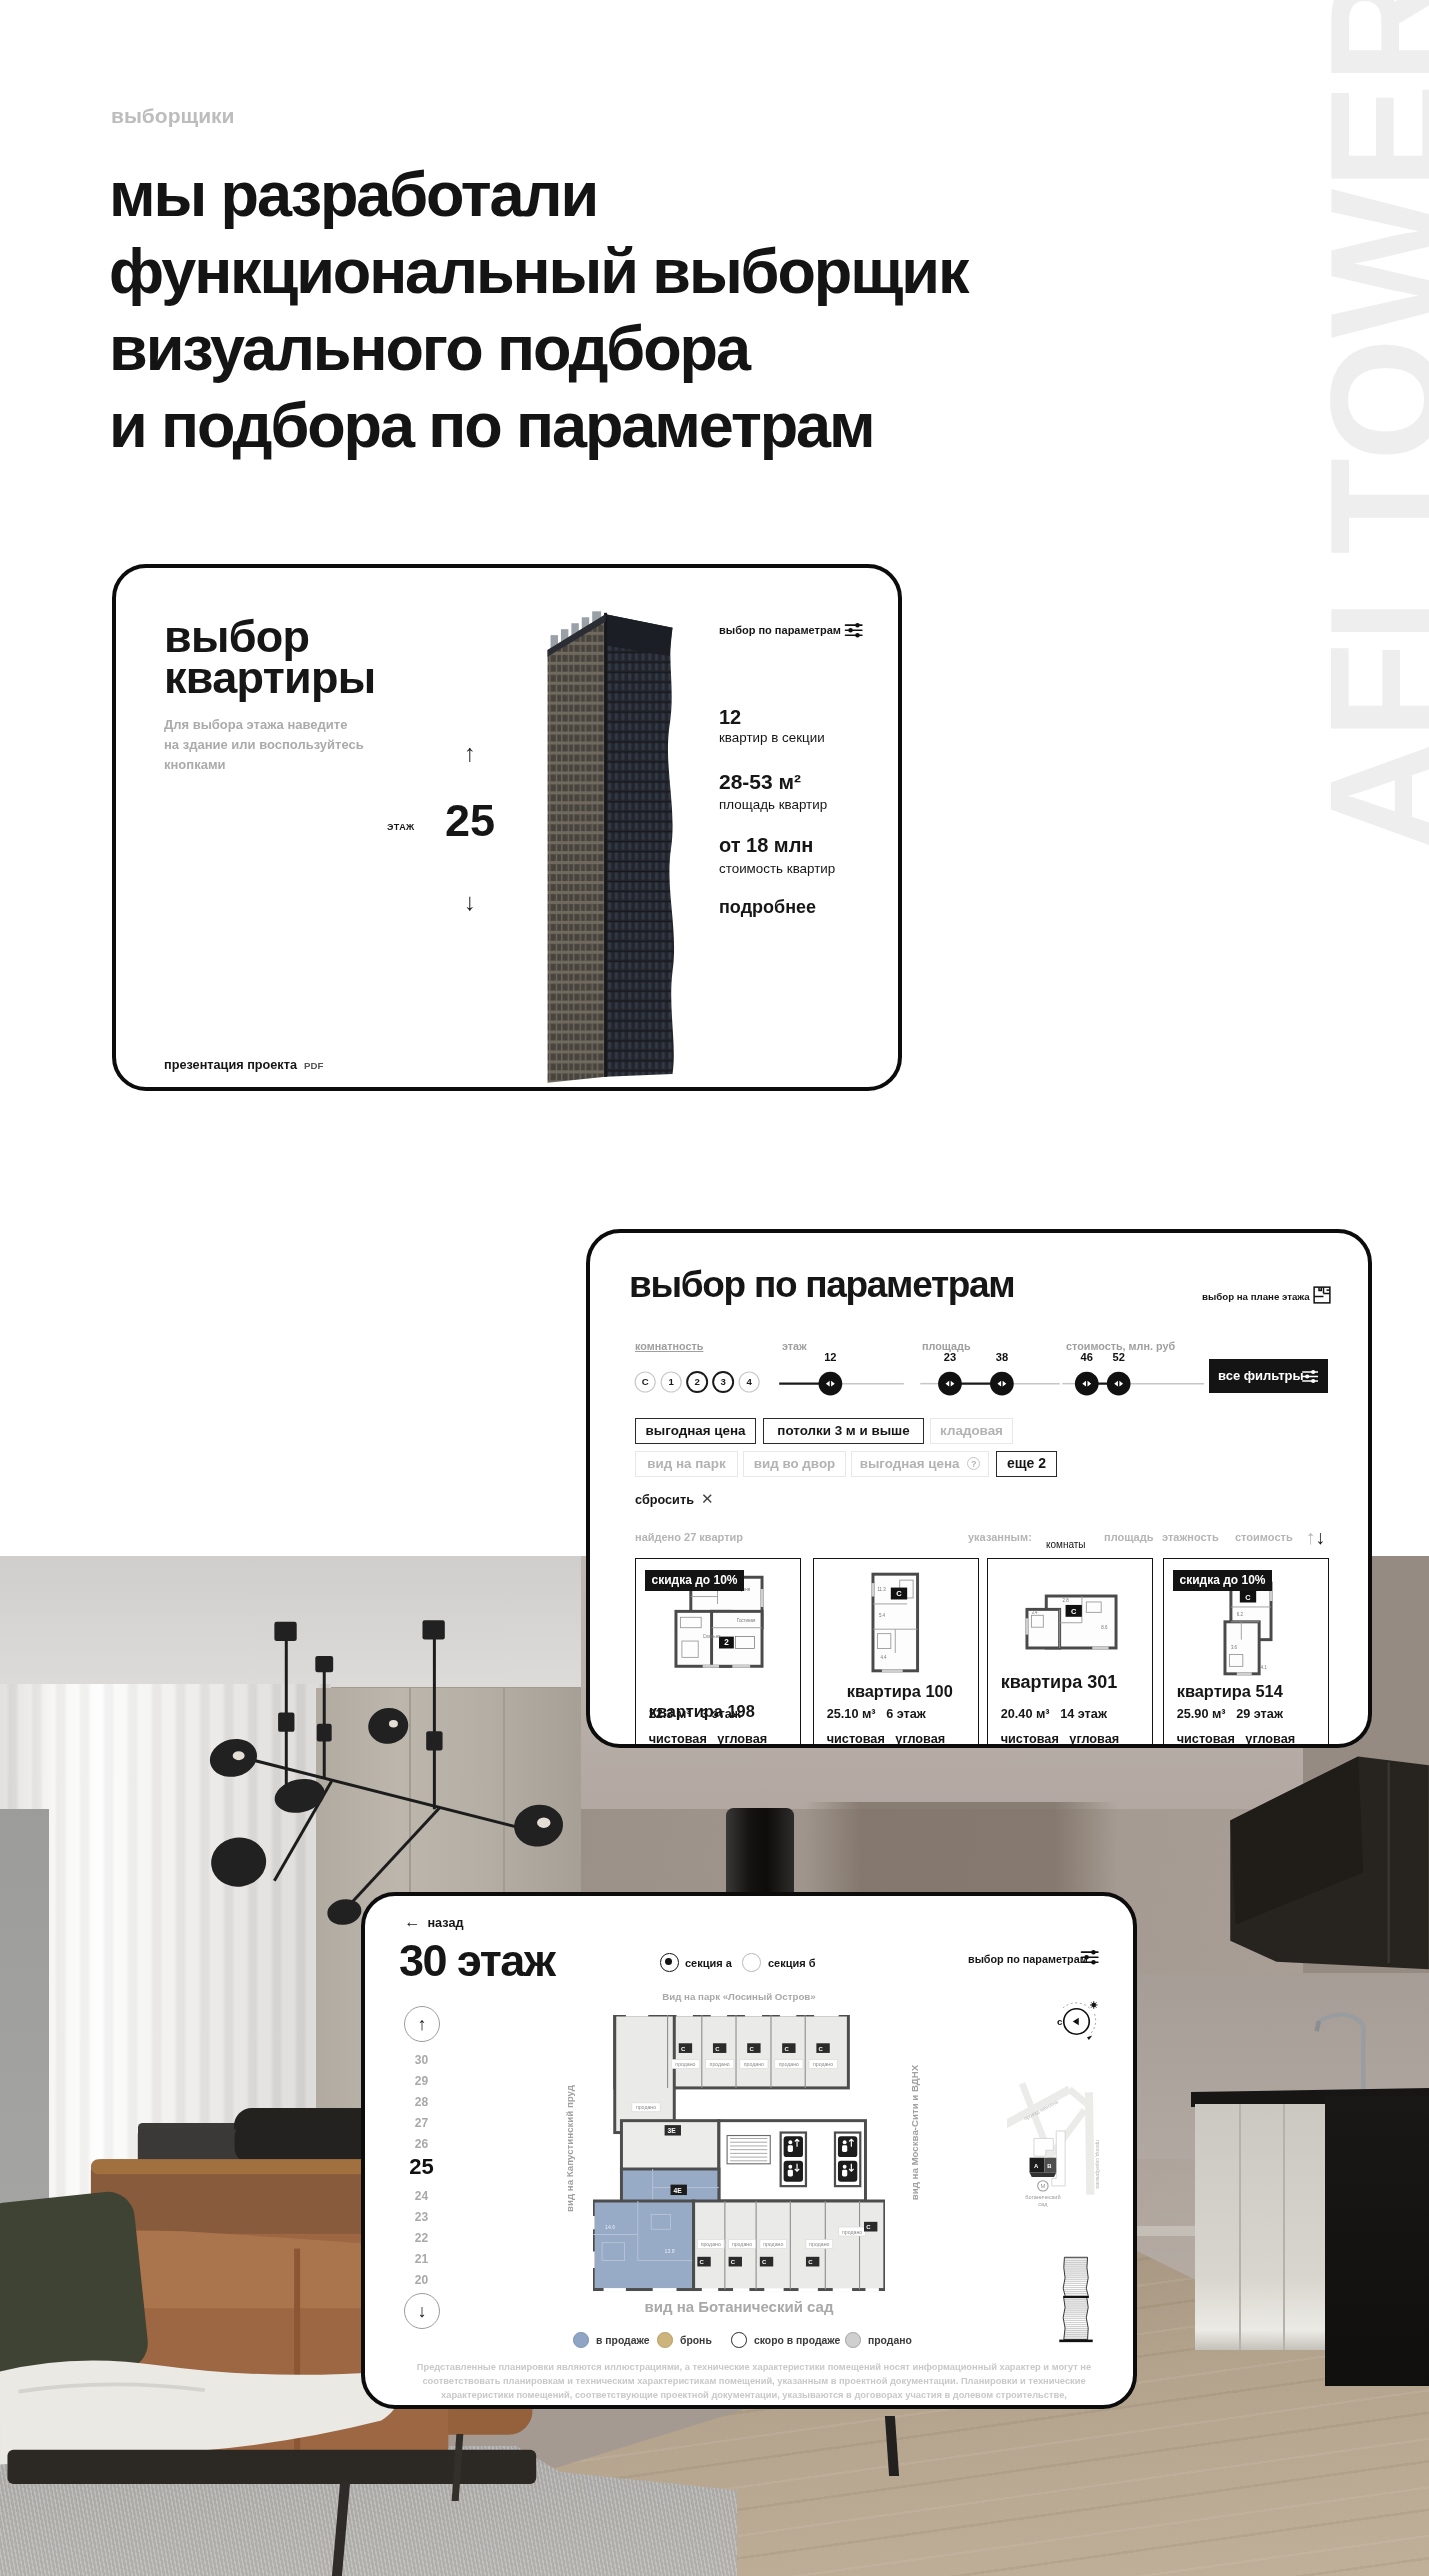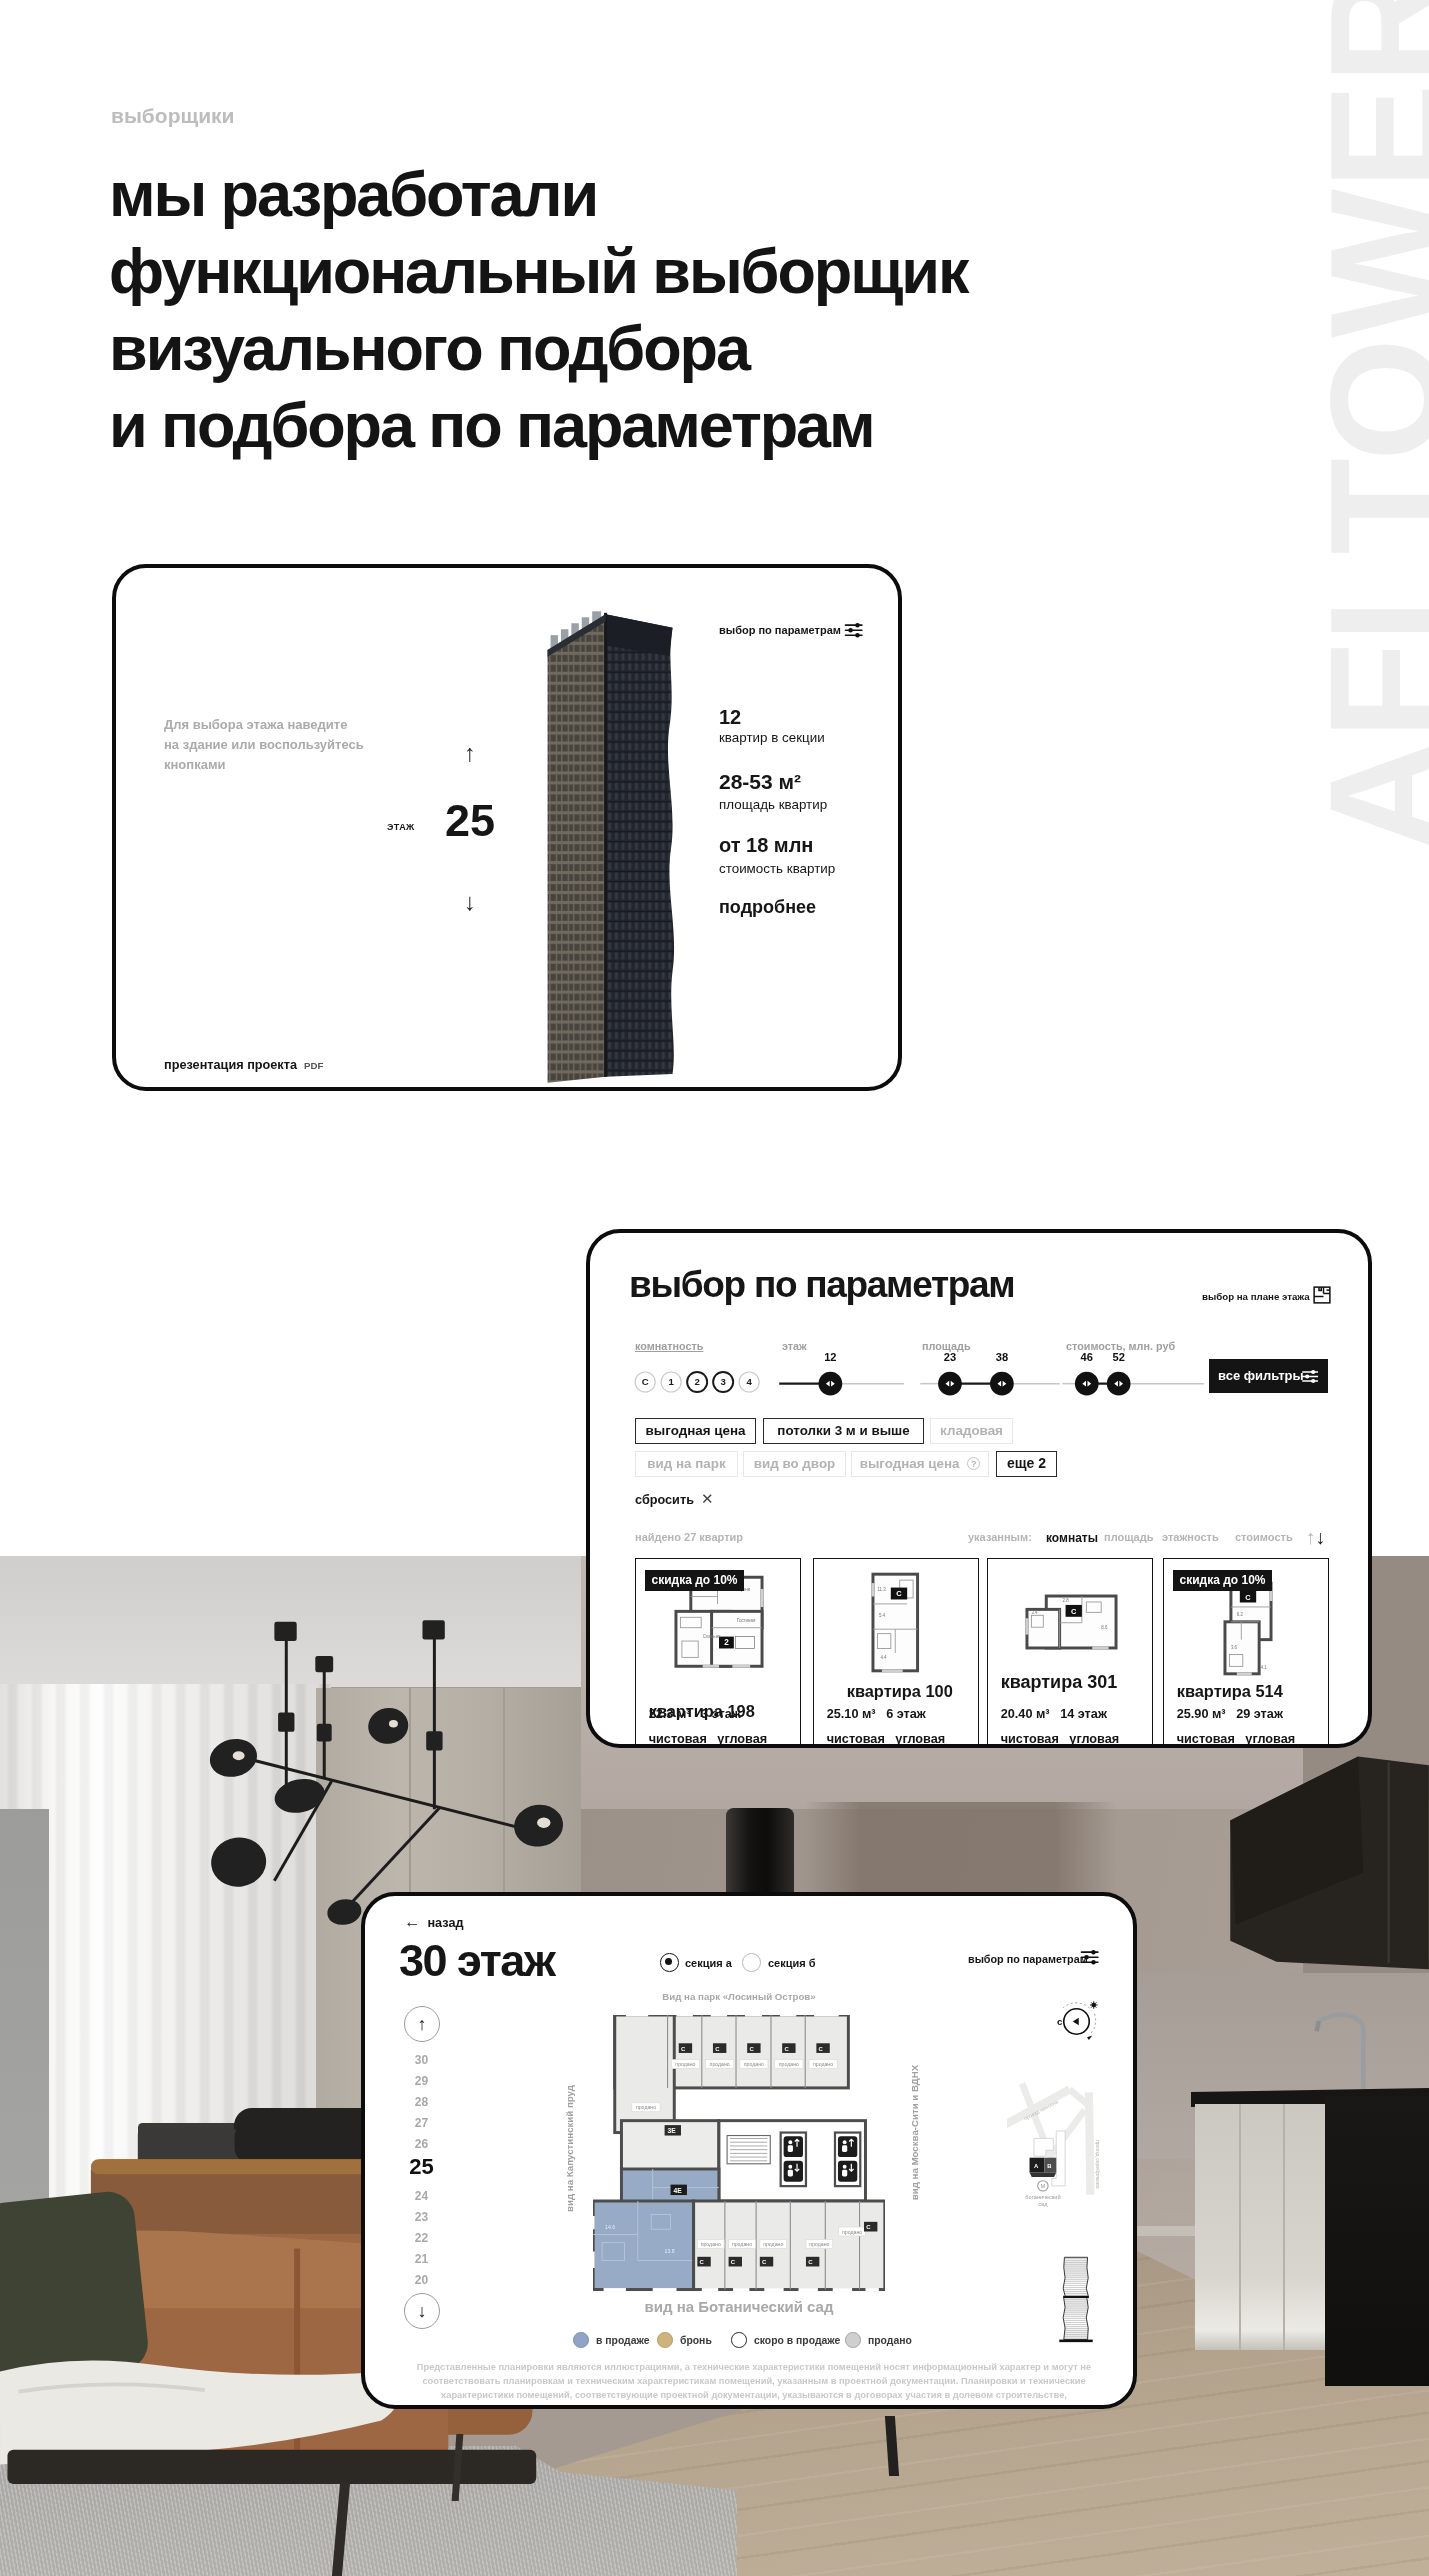--- a/index.html
+++ b/index.html
@@ -129,20 +129,21 @@
     <rect x="10" y="440" width="710" height="46" rx="8" fill="#2c2824"></rect>
   </svg>
 
   <div class="abs" style="left:454px; top:878px; width:6.7px; height:67px; background:#33302c; transform:skewX(-4deg);"></div>
   <div class="abs" style="left:336px; top:926px; width:9.7px; height:95px; background:#2e2b28; transform:skewX(-5deg);"></div>
   <div class="abs" style="left:887px; top:860px; width:10.4px; height:60px; background:#232120; transform:skewX(4deg);"></div>
 </div>
 
 <div class="card" id="card1" style="left:112px; top:564px; width:790px; height:527px;">
 
+  <div class="abs" style="left:48px; top:48px; font-weight:bold; font-size:45px; line-height:41px; letter-spacing:-0.7px;">выбор<br>квартиры</div>
 
   <div class="abs" style="left:48px; top:147px; font-weight:bold; font-size:13px; line-height:20px; color:#ababab;">Для выбора этажа наведите<br>на здание или воспользуйтесь<br>кнопками</div>
 
   <div class="abs" style="left:348px; top:171px; font-size:24px; color:#222; font-weight:normal;">↑</div>
 
   <div class="abs" style="left:271px; top:254px; font-weight:bold; font-size:9px; letter-spacing:0.4px;">ЭТАЖ</div>
 
   <div class="abs" style="left:329px; top:227px; font-weight:bold; font-size:45px;">25</div>
 
   <div class="abs" style="left:348px; top:320px; font-size:24px; color:#222;">↓</div>
@@ -299,21 +300,21 @@
 
   <div class="abs" style="left:261px; top:218px; width:138px; height:26px; border:0.7px solid #e8e8e8; font-weight:bold; font-size:13.4px; line-height:24.6px; text-align:center; color:#b3b3b3;">выгодная цена&nbsp;&nbsp;<span style="display:inline-block; width:13.4px; height:13.4px; border:0.7px solid #c5c5c5; border-radius:50%; font-size:9px; line-height:13.4px; vertical-align:1.5px;">?</span></div>
 
   <div class="abs" style="left:406px; top:218px; width:61px; height:26px; border:1.5px solid #2a2a2a; font-weight:bold; font-size:14px; line-height:23px; text-align:center;">еще 2</div>
 
   <div class="abs" style="left:45px; top:257px; font-weight:bold; font-size:12.7px;">сбросить&nbsp;&nbsp;<span style="font-weight:normal; font-size:15px; color:#444;">✕</span></div>
 
   <div class="abs" style="left:45px; top:298px; font-weight:bold; font-size:11px; color:#b5b5b5;">найдено 27 квартир</div>
 
   <div class="abs" style="left:378px; top:298px; font-weight:bold; font-size:11px; color:#b5b5b5;">указанным:</div>
-  <div class="abs" style="left:456px; top:298px; font-weight:bold; font-size:12px; color:#141414;">комнаты</div>
+  <div class="abs" style="left:456px; top:306px; font-weight:normal; font-size:10px; color:#141414;">комнаты</div>
   <div class="abs" style="left:514px; top:298px; font-weight:bold; font-size:11px; color:#b5b5b5;">площадь</div>
   <div class="abs" style="left:572px; top:298px; font-weight:bold; font-size:11px; color:#b5b5b5;">этажность</div>
   <div class="abs" style="left:645px; top:298px; font-weight:bold; font-size:11px; color:#b5b5b5;">стоимость</div>
   <div class="abs" style="left:716px; top:293px; font-size:19.4px; color:#b5b5b5;">↑<span style="color:#141414;">↓</span></div>
 
   <div class="abs" style="left:45px; top:325px; width:166px; height:194px; border:1.5px solid #141414;">
     <svg class="abs" style="left:37px; top:15px;" width="92" height="97" viewBox="0 0 124 130">
       <g fill="#fdfdfd" stroke="#4a4a4a" stroke-width="4">
           <rect x="24" y="4" width="96" height="68"></rect>
           <rect x="4" y="50" width="74" height="74"></rect>

